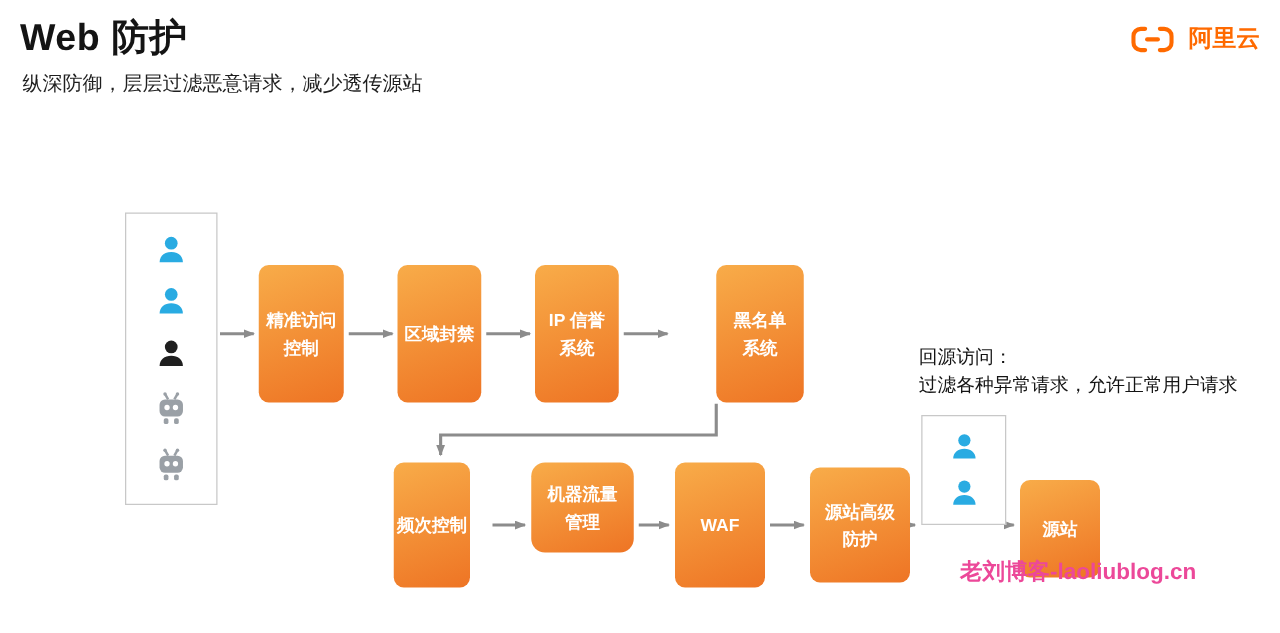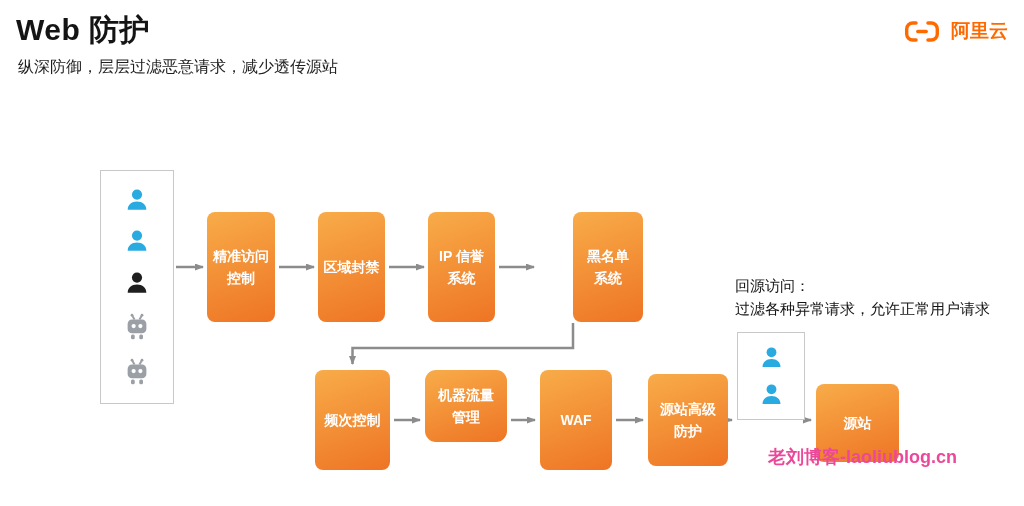--- a/index.html
+++ b/index.html
@@ -31,25 +31,25 @@
     background:linear-gradient(160deg,#F8AC49 0%,#EE7424 100%);
     color:#fff; display:flex; align-items:center; justify-content:center;
     text-align:center; font-size:14px; font-weight:600; line-height:22px;
     white-space:pre-line; padding:2px;
     box-sizing:border-box;
   }
   .n-r1-1 { left:207px; top:212px; width:68px; height:110px; }
   .n-r1-2 { left:318px; top:212px; width:67px; height:110px; }
   .n-r1-3 { left:428px; top:212px; width:67px; height:110px; }
   .n-r1-4 { left:538px; top:212px; width:70px; height:110px;margin-left:35px; }
-  .n-r2-1 { left:315px; top:370px; width:75px; height:100px; }
+  .n-r2-1 { left:315px; top:370px; width:61px; height:100px; }
   .n-r2-2 { left:425px; top:370px; width:82px; height:72px;border-radius:11px; }
   .n-r2-3 { left:540px; top:370px; width:72px; height:100px; }
   .n-r2-4 { left:648px; top:374px; width:80px; height:92px; }
-  .n-origin { left:816px; top:384px; width:83px; height:78px; }
+  .n-origin { left:816px; top:384px; width:64px; height:78px; }
 
   .arrows { position:absolute; left:0; top:0; width:1024px; height:506px; pointer-events:none; }
 
   .watermark { position:absolute; left:768px; top:445px; font-size:18px; font-weight:700; color:#ec4899; }
 </style>
 </head>
 <body>
 
 <div class="canvas">
 

